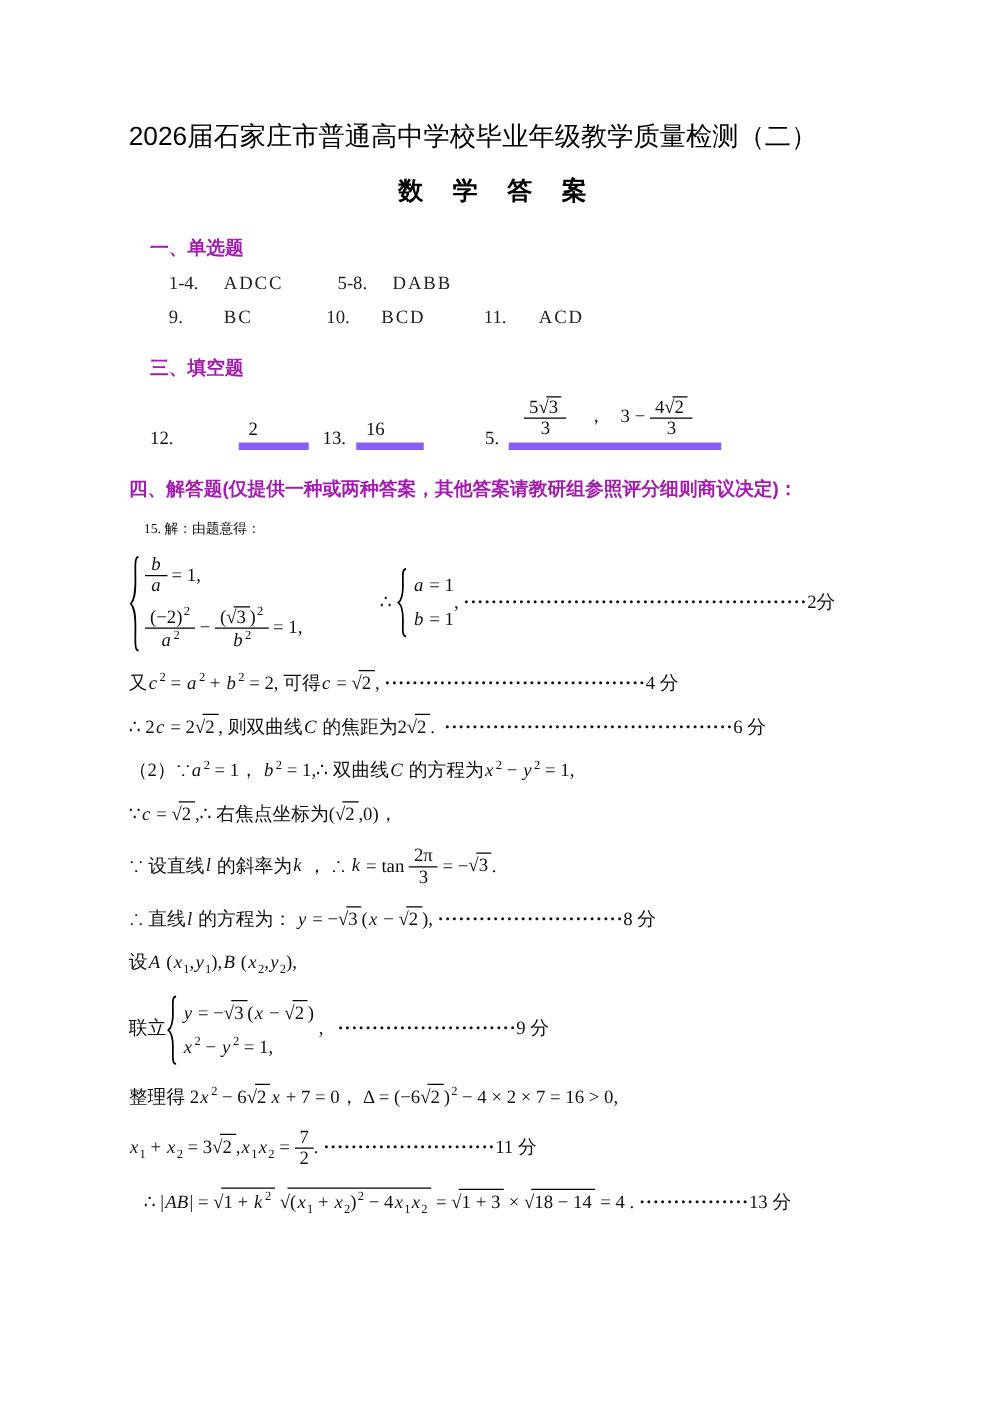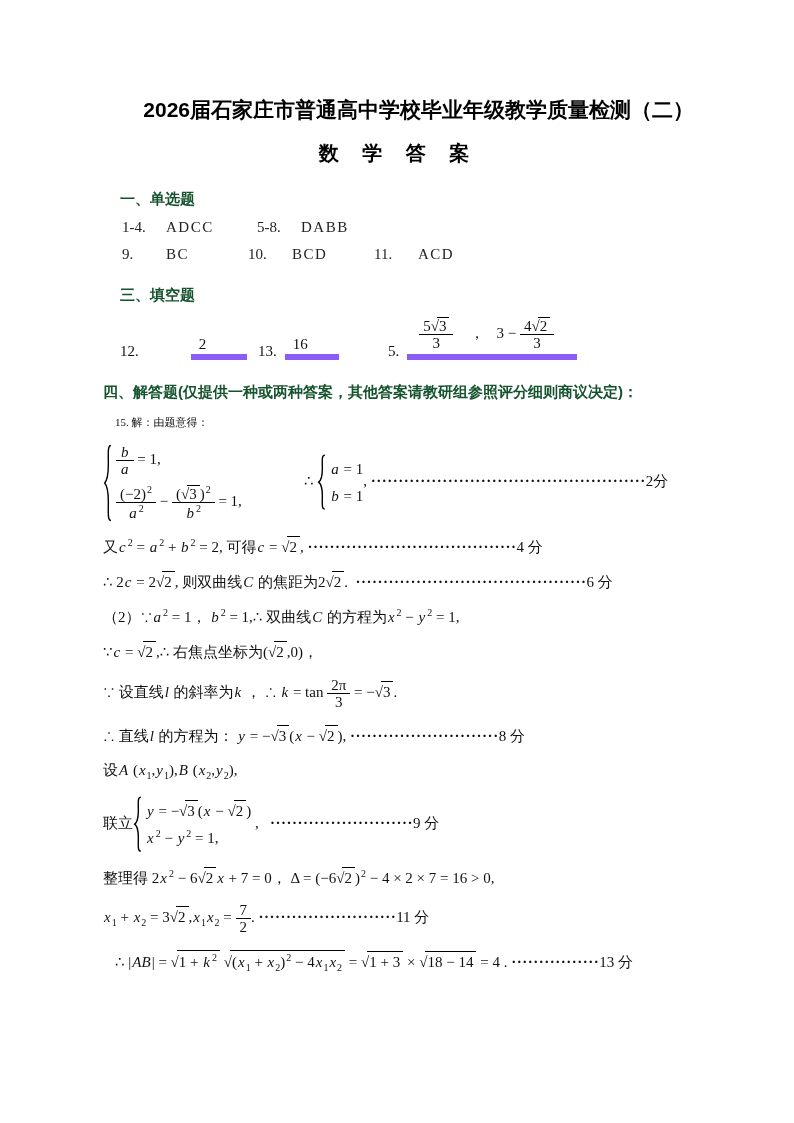--- a/index.html
+++ b/index.html
@@ -4,34 +4,34 @@
 <style>
   html,body{margin:0;padding:0;background:#ffffff;}
   .page{
     width:794px;height:1123px;overflow:hidden;background:#fff;
     color:#111;font-family:"Liberation Serif","DejaVu Serif",serif;
     position:relative;
   }
   .content{padding:96px 100px 0 103px;}
   h1.doc-title{
     font-family:"Liberation Sans","DejaVu Sans",sans-serif;
-    font-size:21px;font-weight:700;text-align:right;margin:0;color:#000;
+    font-size:21px;font-weight:400;text-align:left;margin:0;color:#000;
     letter-spacing:0px;line-height:1.35;
   }
   h2.doc-subtitle{
     font-family:"Liberation Sans","DejaVu Sans",sans-serif;
     font-size:20px;font-weight:700;text-align:center;margin:15px 0 0 0;color:#000;
     letter-spacing:9px;line-height:1.4;
   }
   h3.sec{
     font-family:"Liberation Sans","DejaVu Sans",sans-serif;
-    font-size:15px;font-weight:700;margin:23px 0 0 17px;color:#14532d;line-height:1.25;
+    font-size:15px;font-weight:700;margin:23px 0 0 17px;color:#a21caf;line-height:1.25;
   }
   h3.sec.s4{margin-left:0;}
-  .ans-row{margin:10px 0 0 19px;font-size:15px;white-space:pre;color:#222;}
+  .ans-row{margin:10px 0 0 32px;font-size:15px;white-space:pre;color:#222;}
   .ans-item{display:inline-block;}
   #row1 .ans-item{width:135px;}
   #row2 .ans-item{width:126px;}
   .ans-item .lbl{display:inline-block;min-width:34px;margin-right:10px;}
   .ans-item .val{letter-spacing:1.5px;}
   .blank-row{margin:12px 0 0 17px;display:flex;align-items:flex-end;font-size:15px;}
   .blank-item{display:flex;align-items:flex-end;}
   .blank-item.b0{width:138px;gap:44px;}
   .blank-item.b1{width:130px;}
   .blank-label{margin-right:8px;}

